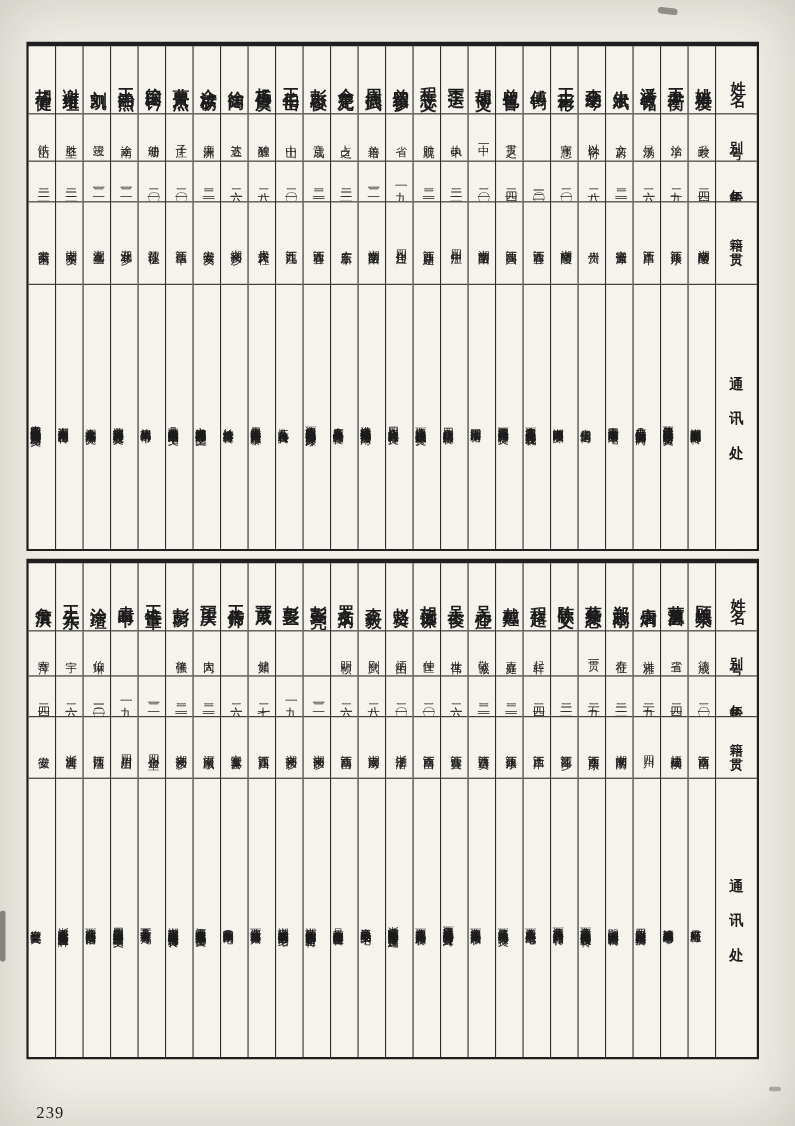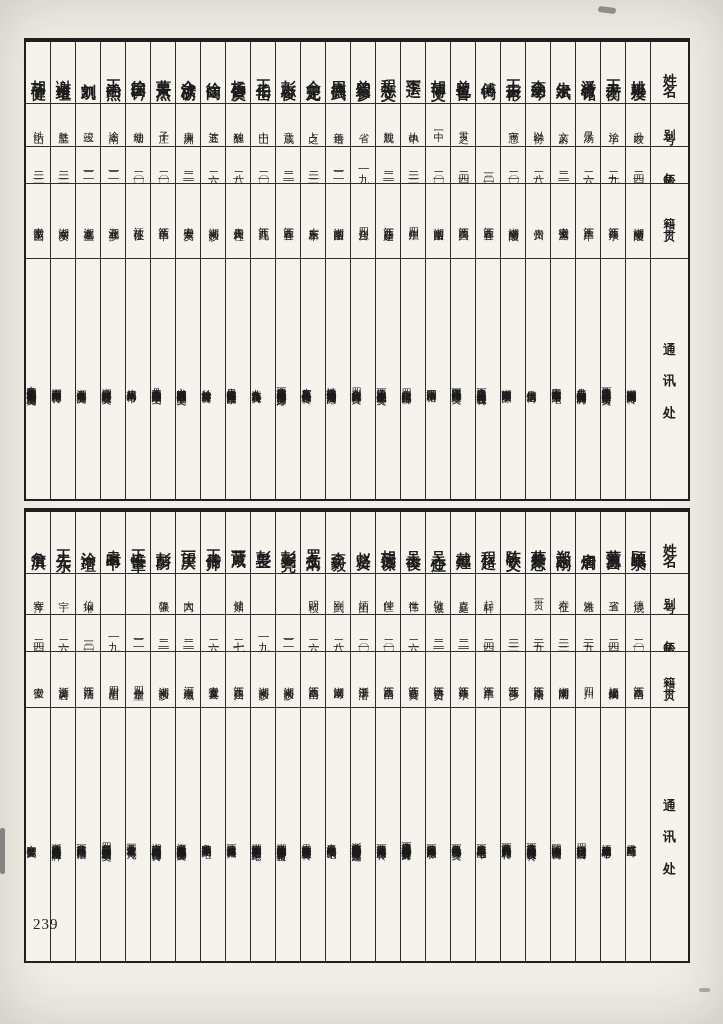--- a/index.html
+++ b/index.html
@@ -61,21 +61,21 @@
   .c-origin span{font-size:10.5px;letter-spacing:1px;}
   .c-addr span{font-size:10px;letter-spacing:.5px;}
   .head-col .cell span{font-weight:bold;}
   .head-col .c-name span{font-size:14px;letter-spacing:11px;}
   .head-col .c-alias span{font-size:12px;letter-spacing:6px;}
   .head-col .c-age span{font-size:12px;letter-spacing:3px;}
   .head-col .c-origin span{font-size:12px;letter-spacing:13px;}
   .head-col .c-addr{justify-content:center;padding-top:0;}
   .head-col .c-addr span{font-size:13px;letter-spacing:32px;}
   .page-number{
-    position:absolute;left:33px;top:916px;
+    position:absolute;left:33px;top:1004px;
     font-size:15px;letter-spacing:1px;color:#222;
   }
   
   .artifact{position:absolute;background:#3a3a3a;}
   .art-top-right{top:7px;left:598px;width:18px;height:6px;opacity:.5;border-radius:3px;transform:rotate(7deg);}
   .art-left-streak{top:828px;left:0;width:5px;height:46px;opacity:.55;border-radius:2px;}
   .art-bottom-right{top:988px;left:699px;width:11px;height:4px;opacity:.35;border-radius:2px;}
 </style>
 </head>
 <body>

